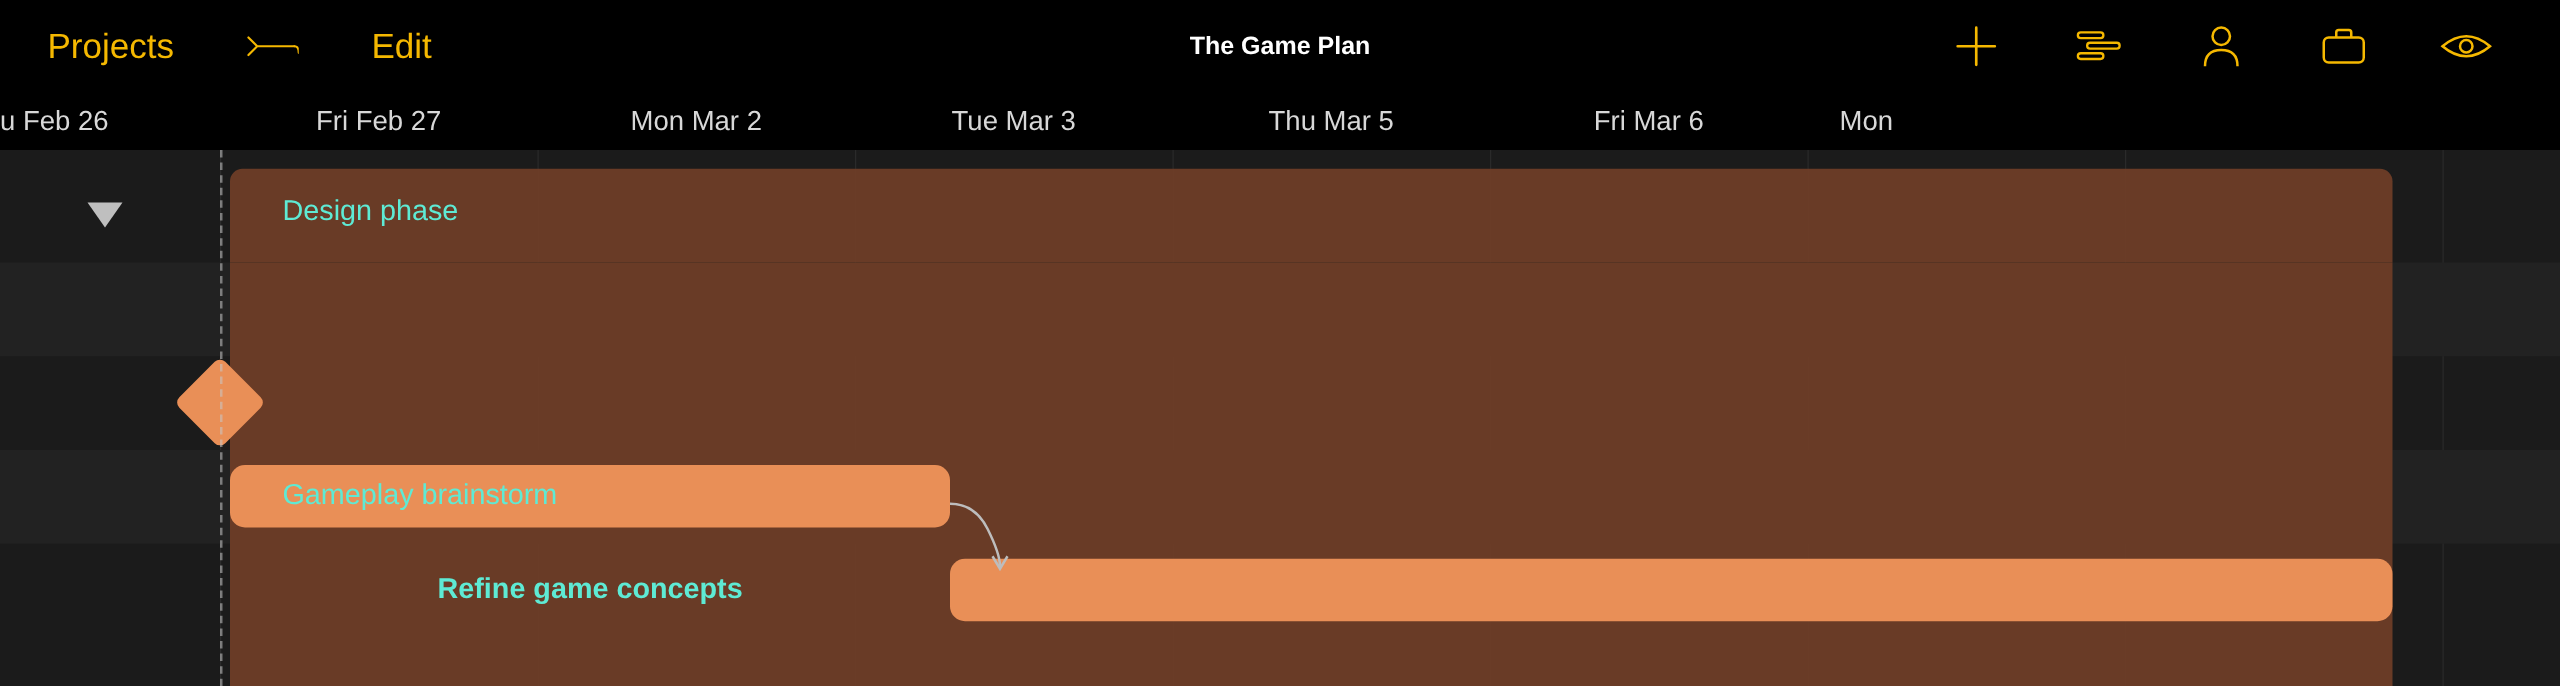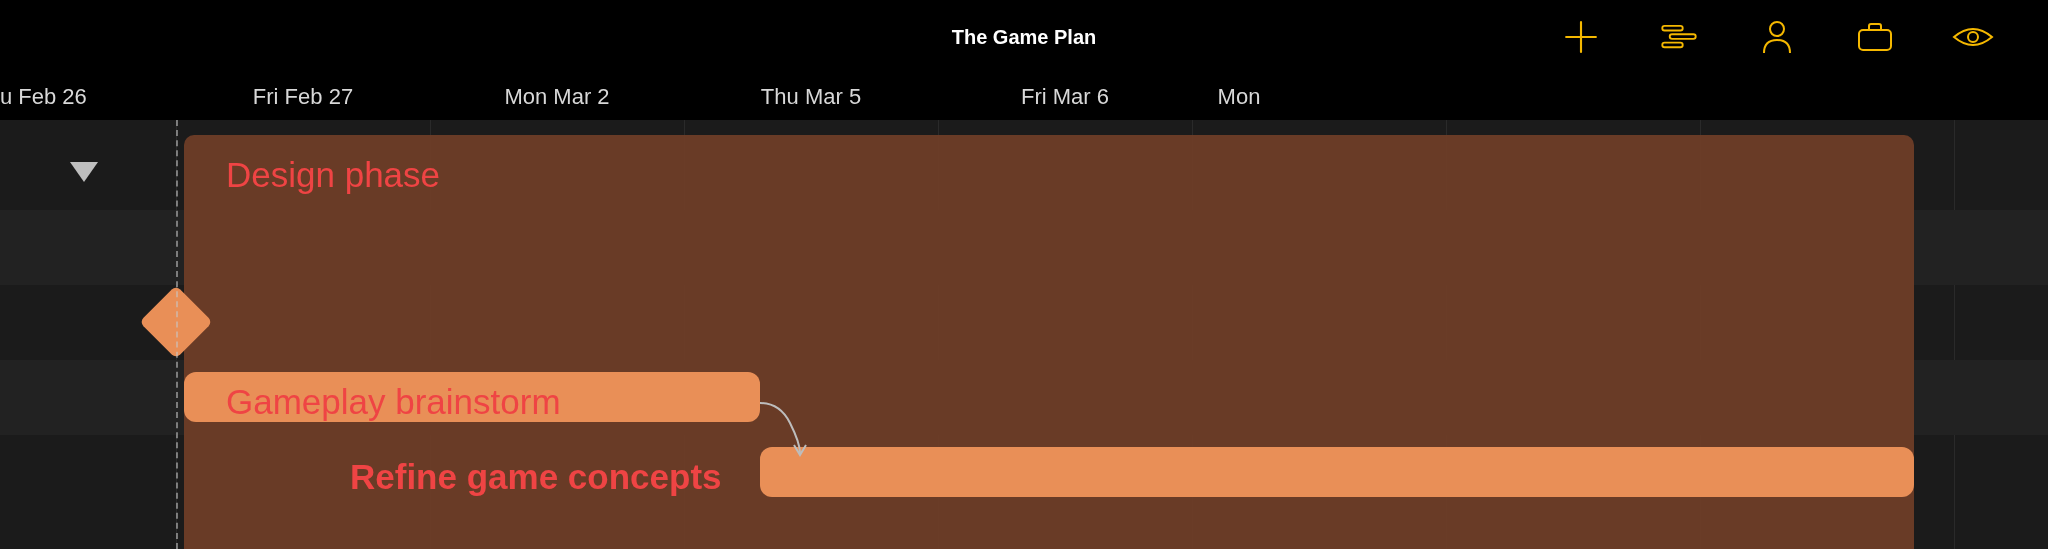--- a/index.html
+++ b/index.html
@@ -22,39 +22,49 @@
     .gantt { position:relative; width:2048px; height:429px; background:#1b1b1b; overflow:hidden; }
     .grid-col { position:absolute; top:0; bottom:0; border-left:1px solid #2a2a2a; }
     .today-line { position:absolute; top:0; bottom:0; border-left:2px dashed #c8c8c8; opacity:.55; }
 
     .row { position:absolute; left:0; right:0; height:75px; display:flex; align-items:center; }
     .row.alt { background:#222; }
 
     
     .group-bar { position:absolute; height:75px; background:#6e3d27; opacity:.95; border-radius:10px 10px 0 0; }
     .group-body{ position:absolute; background:#6e3d27; opacity:.95; }
-    .bar-label { position:absolute; font-size:35px; color:#ef4444; white-space:nowrap; }
+    .bar-label { position:absolute; font-size:23px; color:#5eead4; white-space:nowrap; }
 
     
     .milestone { position:absolute; width:52px; height:52px; background:#e98f57; transform:rotate(45deg); border-radius:6px; }
 
     
     .task-bar { position:absolute; height:50px; background:#e98f57; border-radius:12px; }
 
     
     .dep { position:absolute; stroke:#bdbdbd; fill:none; stroke-width:2; }
 
     
     .disclose { position:absolute; left:70px; top:50%; transform:translateY(-50%); width:0;height:0;
                 border-left:14px solid transparent; border-right:14px solid transparent; border-top:20px solid #bfbfbf; cursor:pointer; }
   </style>
 </head>
 <body>
 
 <div class="toolbar">
+  <div class="toolbar-left">
+    <span class="tb-text">Projects</span>
+    <span class="tb-icon">
+      <svg viewBox="0 0 48 32" width="46" height="30">
+          <path d="M44 10 H10 M10 10 L2 18 M10 10 L2 2" stroke-linecap="round" transform="translate(0,6)"></path>
+          <path d="M44 10 Q48 10 48 16" stroke-linecap="round" transform="translate(0,6)"></path>
+        </svg>
+    </span>
+    <span class="tb-text">Edit</span>
+  </div>
 
   <div class="toolbar-title">The Game Plan</div>
 
   <div class="toolbar-right">
     <span class="tb-icon">
       <svg viewBox="0 0 32 32" width="34" height="34">
           <path d="M16 2 V30 M2 16 H30" stroke-linecap="round"></path>
         </svg>
     </span>
     <span class="tb-icon">
@@ -82,20 +92,21 @@
         <circle cx="21" cy="12" r="5"></circle>
       </svg>
     </span>
   </div>
 </div>
 
 <div class="date-header" id="date-header">
     <div class="date-cell" style="width: 176px; justify-content: flex-start; padding-left: 0px;">u Feb 26</div>
     <div class="date-cell" style="width: 254px;">Fri Feb 27</div>
     <div class="date-cell" style="width: 254px;">Mon Mar 2</div>
+    <div class="date-cell" style="width: 254px;">Tue Mar 3</div>
     <div class="date-cell" style="width: 254px;">Thu Mar 5</div>
     <div class="date-cell" style="width: 254px;">Fri Mar 6</div>
     <div class="date-cell" style="width: 94px;">Mon</div>
   </div>
 
 <div class="gantt" id="gantt">
     <div class="grid-col" style="left: 176px;"></div>
     <div class="grid-col" style="left: 430px;"></div>
     <div class="grid-col" style="left: 684px;"></div>
     <div class="grid-col" style="left: 938px;"></div>

